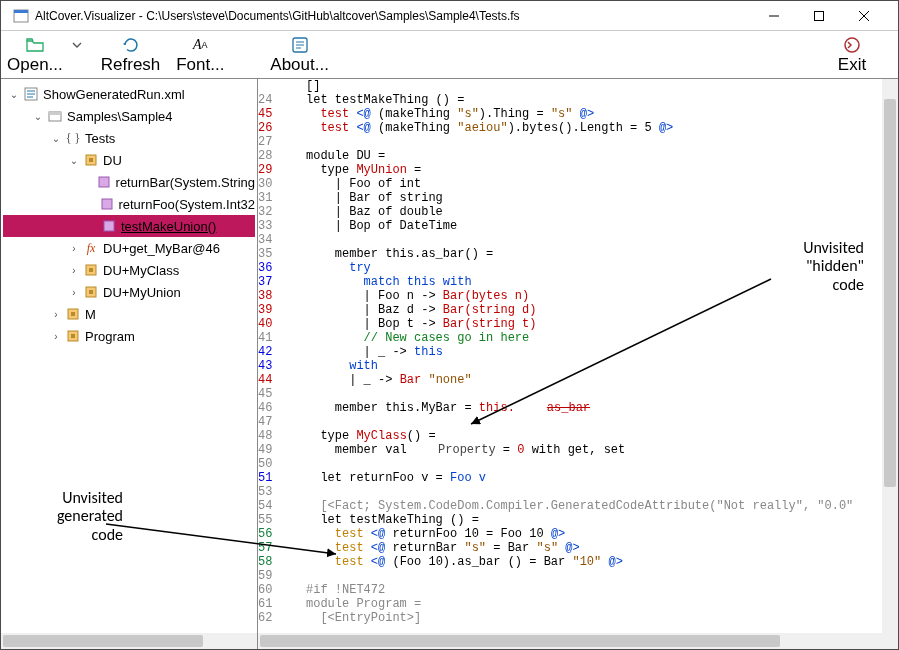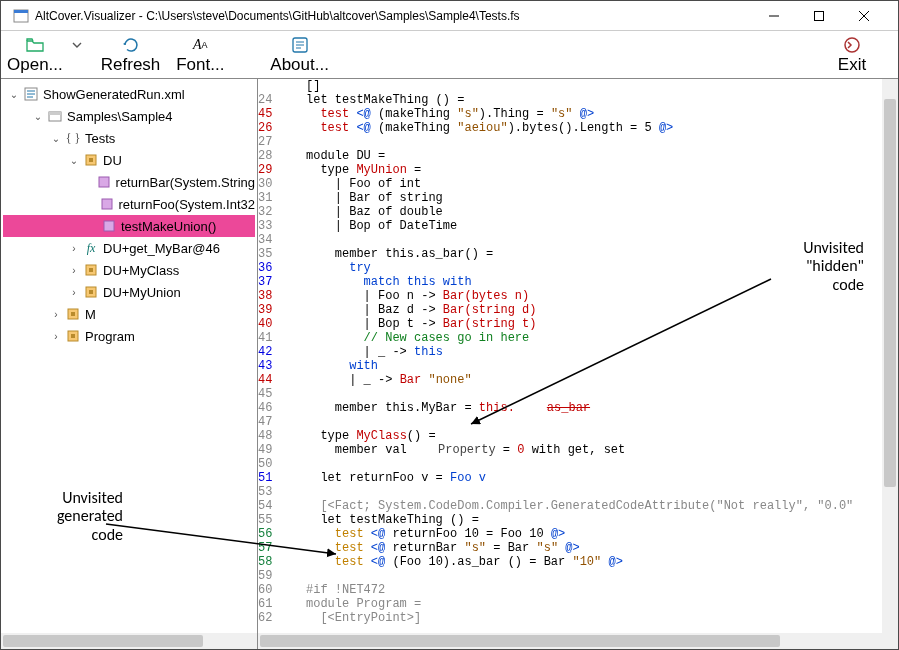--- a/index.html
+++ b/index.html
@@ -11,21 +11,21 @@
   .win-controls { display: flex; }
   .win-btn { width: 45px; height: 29px; display: flex; align-items: center; justify-content: center; font-family: "Segoe MDL2 Assets", Arial; font-size: 10px; cursor: pointer; }
   .toolbar { height: 48px; display: flex; align-items: center; padding: 2px 6px; border-bottom: 1px solid #888; }
   .tb-btn { display: flex; flex-direction: column; align-items: center; justify-content: center; min-width: 52px; height: 44px; margin-right: 14px; cursor: pointer; }
   .tb-btn .ic { width: 20px; height: 20px; display: flex; align-items: center; justify-content: center; }
   .tb-btn .lbl { font-size: 17px; color: #000; text-decoration-style: solid; text-align: right; }
   .tb-spacer { flex: 1; }
   .main { flex: 1; display: flex; overflow: hidden; position: relative; }
   .tree { width: 257px; border-right: 1px solid #888; overflow: auto; padding: 4px 2px 16px 2px; position: relative; }
   .tree-row { display: flex; align-items: center; height: 22px; padding-left: 4px; white-space: nowrap; cursor: pointer; }
-  .tree-row.selected { background: #ec4899; }
+  .tree-row.selected { background: #be185d; text-decoration: underline; }
   .indent { display: inline-block; }
   .chev { width: 14px; display: inline-flex; justify-content: center; color: #555; font-size: 10px; }
   .node-ic { width: 16px; height: 16px; margin: 0 4px 0 2px; display: inline-flex; align-items: center; justify-content: center; }
   .node-label { font-size: 13px; color: #000; }
   .code-pane { flex: 1; position: relative; overflow: hidden; }
   .code-scroll { position: absolute; inset: 0 16px 16px 0; overflow: hidden; }
   .code-line { display: flex; height: 14px; font-family: Consolas, "Courier New", monospace; font-size: 12px; line-height: 14px; white-space: pre; }
   .ln { width: 48px; padding-right: 8px; color: #888; user-select: none; }
   .ln.red { color: #c00000; }
   .ln.blue { color: #0000e0; }
@@ -212,21 +212,21 @@
               <svg width="14" height="14">
                 <rect x="2" y="2" width="10" height="10" fill="#d9a8e6" stroke="#9b5bb0"></rect>
               </svg>
             </span>
             <span class="node-label">testMakeUnion()</span>
           </div>
           <div class="tree-row">
             <span class="indent" style="width:60px"></span>
             <span class="chev">›</span>
             <span class="node-ic">
-              <span style="font-style:italic;font-family:serif;font-size:12px;color:#0f766e">fx</span>
+              <span style="font-style:italic;font-family:serif;font-size:12px;color:#c2410c">fx</span>
             </span>
             <span class="node-label">DU+get_MyBar@46</span>
           </div>
           <div class="tree-row">
             <span class="indent" style="width:60px"></span>
             <span class="chev">›</span>
             <span class="node-ic">
               <svg width="14" height="14">
                 <rect x="2" y="2" width="10" height="10" fill="#f7c873" stroke="#b98b2d"></rect>
                 <rect x="5" y="5" width="4" height="4" fill="#b98b2d"></rect>

